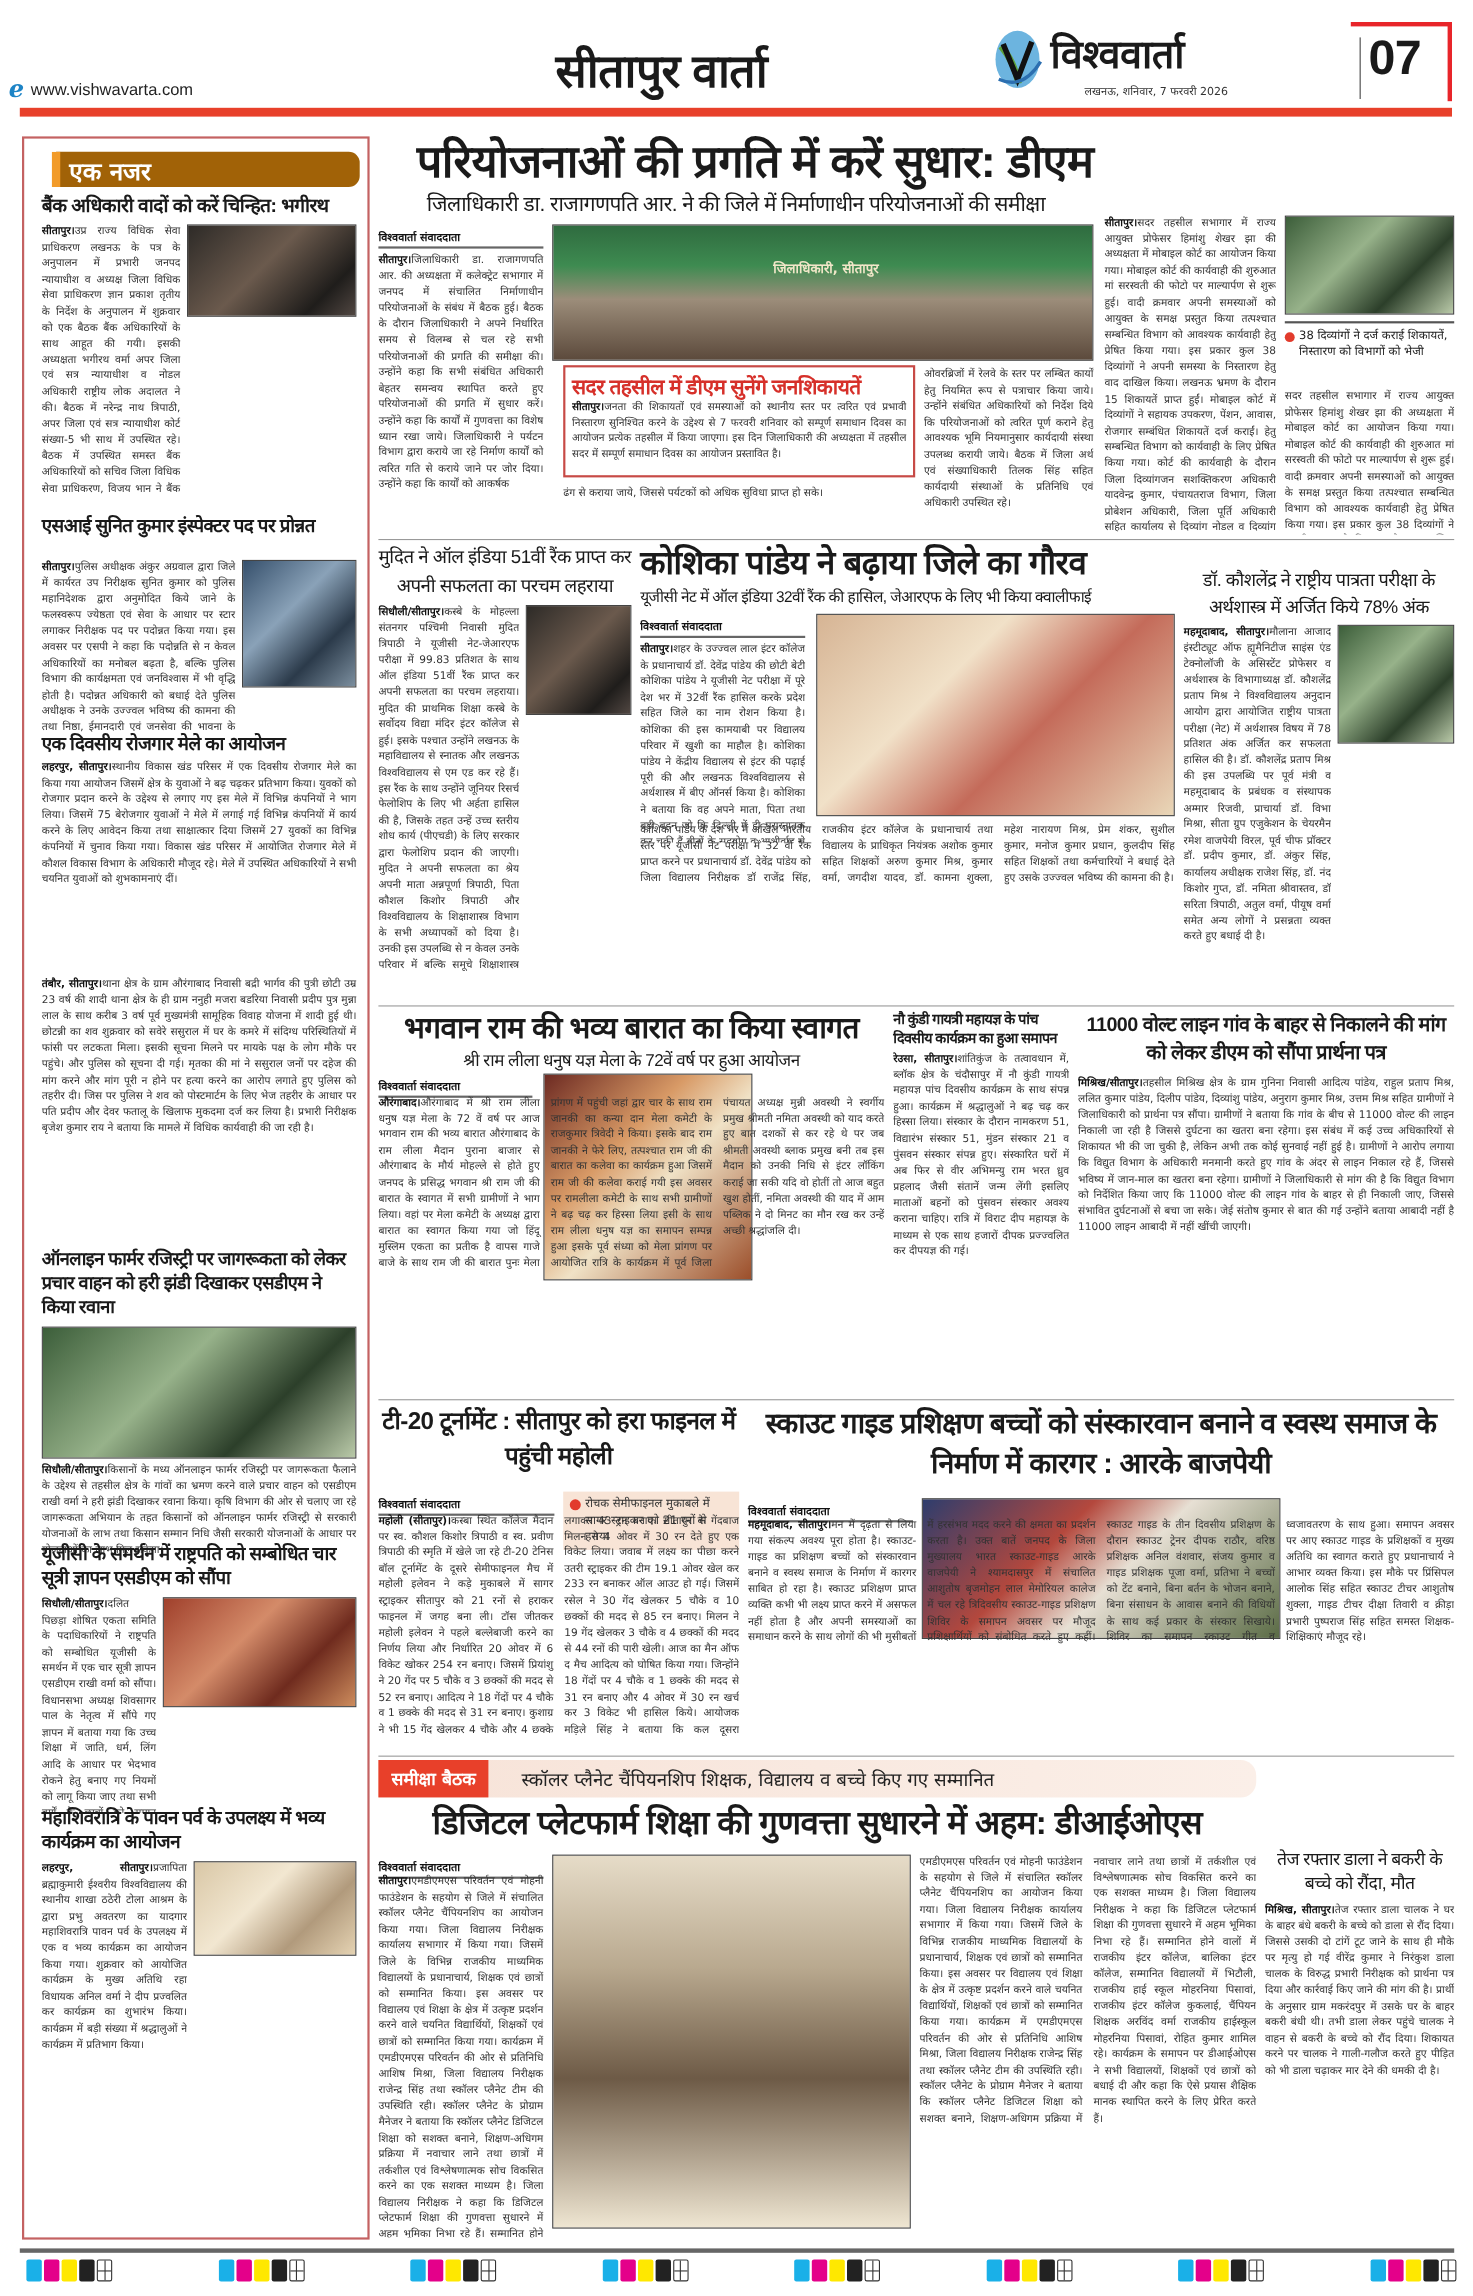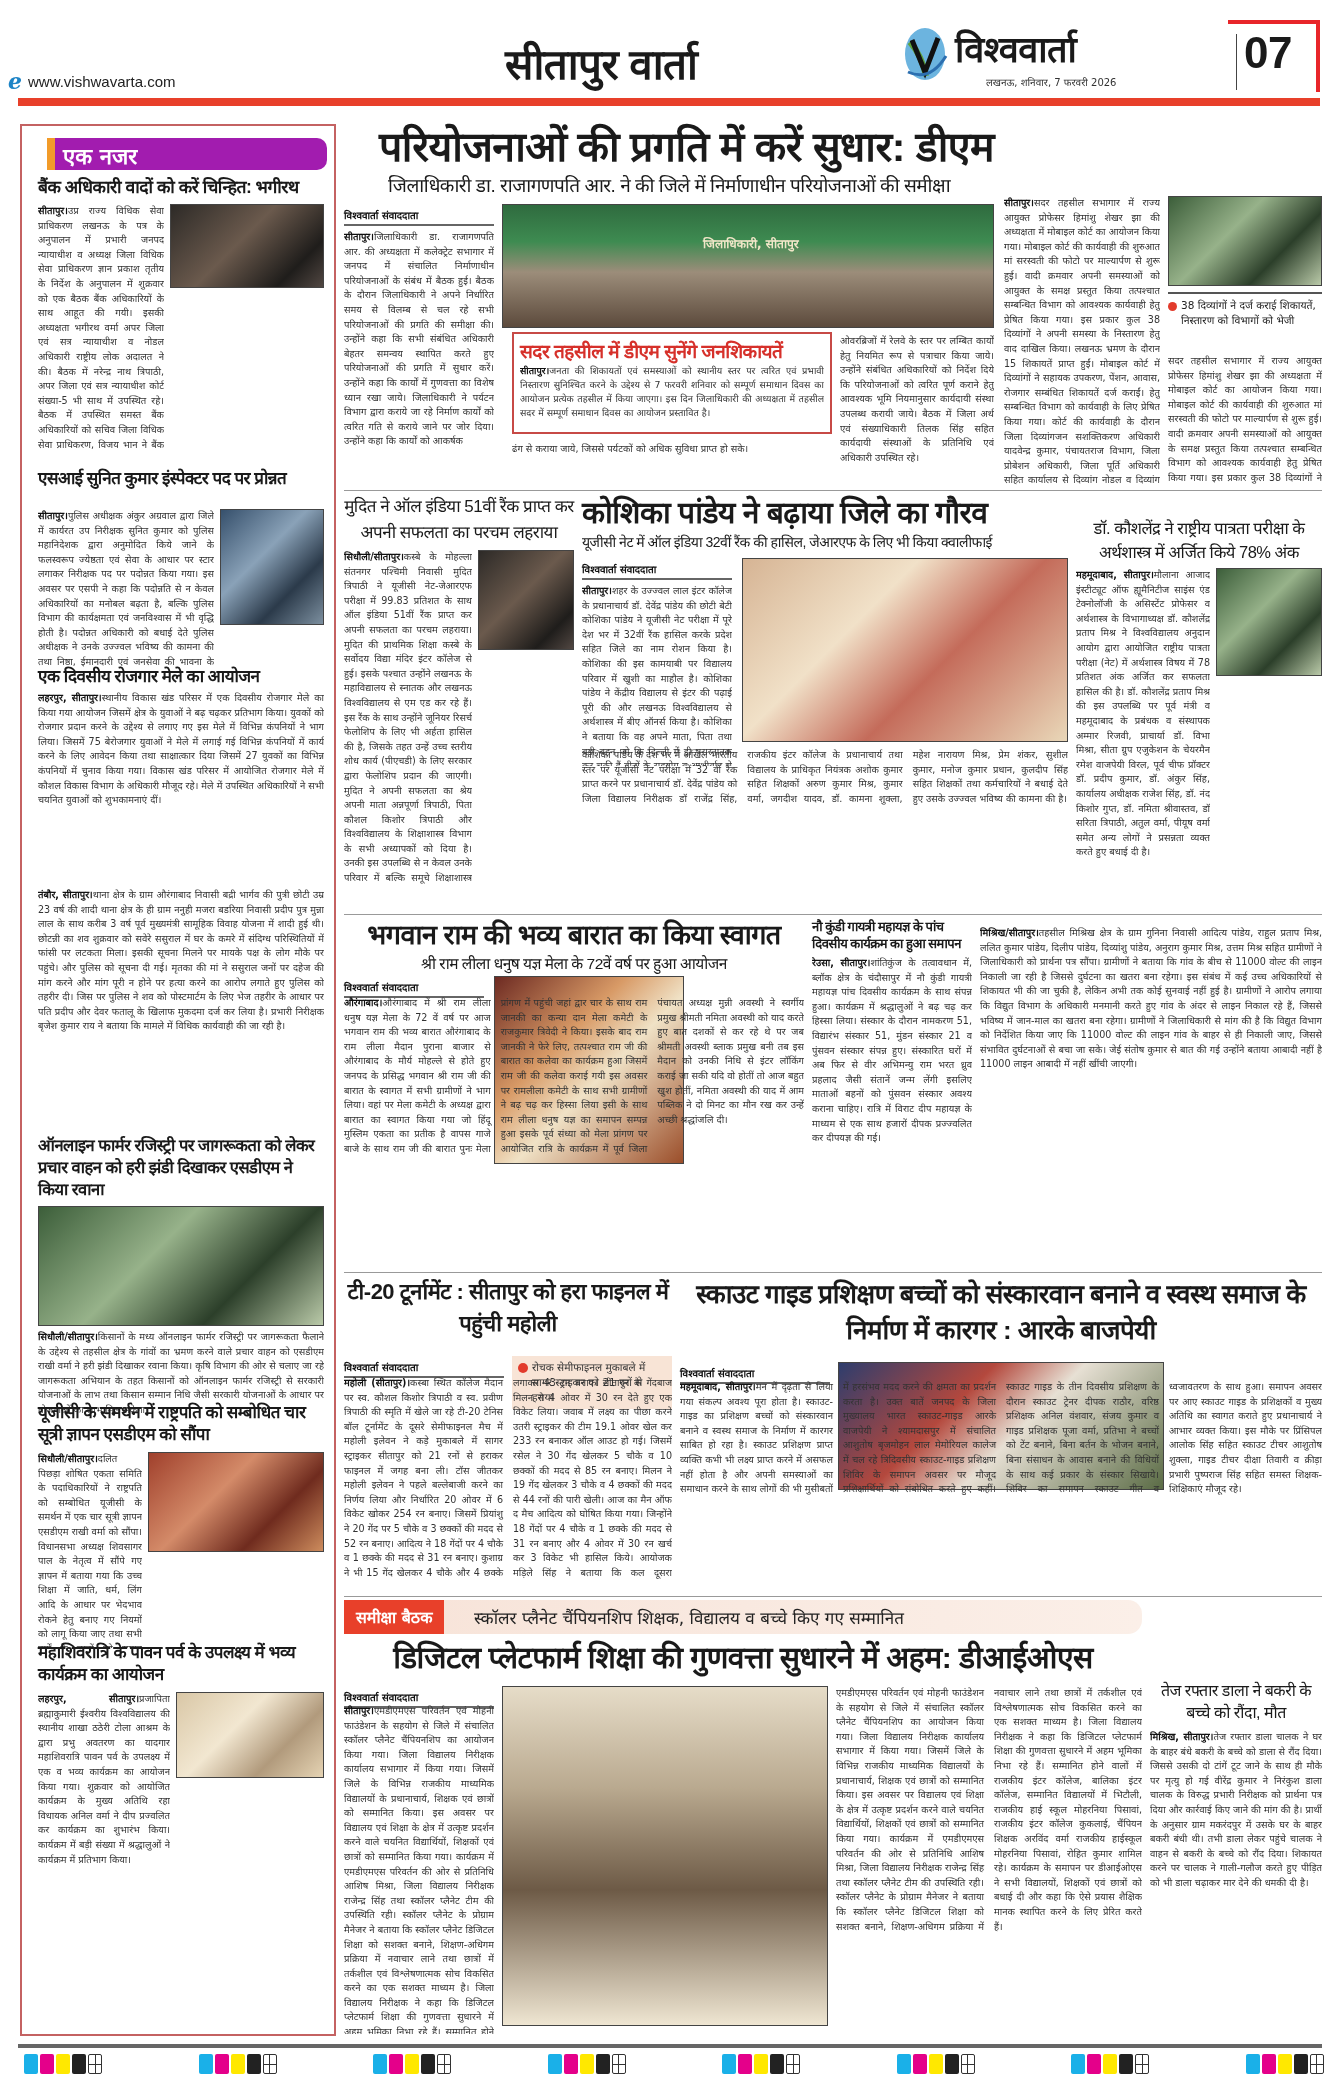--- a/index.html
+++ b/index.html
@@ -39,21 +39,21 @@
   <div class="abs hl" style="left:955px;top:24px;font-size:36px;font-weight:bold;">विश्ववार्ता</div>
   <div class="abs" style="left:955px;top:75px;font-size:10px;color:#333;margin-left:31px;">लखनऊ,   शनिवार, 7 फरवरी 2026</div>
   <div class="abs" style="left:1228px;top:20px;width:92px;height:72px;border-top:4px solid #e8252a;border-right:4px solid #e8252a;">
     <div class="abs" style="left:8px;top:10px;width:1px;height:56px;background:#444;"></div>
     <div class="abs hl" style="left:16px;top:4px;font-size:44px;font-weight:bold;">07</div>
   </div>
   <div class="abs" style="left:18px;top:98px;width:1302px;height:8px;background:#e8402a;"></div>
 </div>
 
 <div class="abs" style="left:20px;top:124px;width:316px;height:1912px;border:2px solid #c46262;">
-  <div class="abs" style="left:25px;top:12px;width:280px;height:32px;background:#a21caf;border-radius:0 10px 10px 0;border-left:8px solid #f29b29;">
+  <div class="abs" style="left:25px;top:12px;width:280px;height:32px;background:#a16207;border-radius:0 10px 10px 0;border-left:8px solid #f29b29;">
     <span style="position:absolute;left:8px;top:2px;font-size:22px;color:#fff;font-weight:bold;">एक नजर</span>
   </div>
 
   <div class="abs" style="left:16px;top:48px;width:286px;">
     <div class="hl" style="font-size:17.5px;font-weight:bold;margin-bottom:6px;">बैंक अधिकारी वादों को करें चिन्हित: भगीरथ</div>
     <div class="photo dark" style="float:right;width:154px;height:84px;margin-left:6px;margin-bottom:2px;"></div>
     <div class="body-text" style="height:248px;"><b>सीतापुर।</b><span>उप्र राज्य विधिक सेवा प्राधिकरण लखनऊ के पत्र के अनुपालन में प्रभारी जनपद न्यायाधीश व अध्यक्ष जिला विधिक सेवा प्राधिकरण ज्ञान प्रकाश तृतीय के निर्देश के अनुपालन में शुक्रवार को एक बैठक बैंक अधिकारियों के साथ आहूत की गयी। इसकी अध्यक्षता भगीरथ वर्मा अपर जिला एवं सत्र न्यायाधीश व नोडल अधिकारी राष्ट्रीय लोक अदालत ने की। बैठक में नरेन्द्र नाथ त्रिपाठी, अपर जिला एवं सत्र न्यायाधीश कोर्ट संख्या-5 भी साथ में उपस्थित रहे। बैठक में उपस्थित समस्त बैंक अधिकारियों को सचिव जिला विधिक सेवा प्राधिकरण, विजय भान ने बैंक अधिकारियों को अधिकाधिक वादों को चिन्हांकित करने तथा नोटिस समय से कार्यालय को प्रेषित किये जाने के निर्देश दिये। नोडल अधिकारी राष्ट्रीय लोक अदालत द्वारा यह भी निर्देश दिये गये कि आपकी बैंक द्वारा चिन्हांकित वादों की सूची कार्यालय को अविलम्ब प्रेषित करना सुनिश्चित करें। 22 फरवरी को आयोजित मेगा शिविर हेतु बैंक से संबंधित लाभकारी योजनाओं के प्रचार-प्रसार हेतु अपने स्तर से कार्यवाही करना सुनिश्चित करें।</span></div>
   </div>
 
   <div class="abs" style="left:16px;top:340px;width:286px;">
@@ -154,20 +154,21 @@
   <div class="abs photo red" style="left:150px;top:58px;width:190px;height:188px;background:linear-gradient(135deg,#6d2a22,#d89a66 35%,#f0e2c6 55%,#9b4e2a);"></div>
   <div class="abs body-text" style="left:0;top:78px;width:460px;height:272px;column-count:3;column-gap:10px;"><b>औरंगाबाद।</b><span>औरंगाबाद में श्री राम लीला धनुष यज्ञ मेला के 72 वें वर्ष पर आज भगवान राम की भव्य बारात औरंगाबाद के राम लीला मैदान पुराना बाजार से औरंगाबाद के मौर्य मोहल्ले से होते हुए जनपद के प्रसिद्ध भगवान श्री राम जी की बारात के स्वागत में सभी ग्रामीणों ने भाग लिया। वहां पर मेला कमेटी के अध्यक्ष द्वारा बारात का स्वागत किया गया जो हिंदू मुस्लिम एकता का प्रतीक है वापस गाजे बाजे के साथ राम जी की बारात पुनः मेला प्रांगण में पहुंची जहां द्वार चार के साथ राम जानकी का कन्या दान मेला कमेटी के राजकुमार त्रिवेदी ने किया। इसके बाद राम जानकी ने फेरे लिए, तत्पश्चात राम जी की बारात का कलेवा का कार्यक्रम हुआ जिसमें राम जी की कलेवा कराई गयी इस अवसर पर रामलीला कमेटी के साथ सभी ग्रामीणों ने बढ़ चढ़ कर हिस्सा लिया इसी के साथ राम लीला धनुष यज्ञ का समापन सम्पन्न हुआ इसके पूर्व संध्या को मेला प्रांगण पर आयोजित रात्रि के कार्यक्रम में पूर्व जिला पंचायत अध्यक्ष मुन्नी अवस्थी ने स्वर्गीय प्रमुख श्रीमती नमिता अवस्थी को याद करते हुए बात दशकों से कर रहे थे पर जब श्रीमती अवस्थी ब्लाक प्रमुख बनी तब इस मैदान को उनकी निधि से इंटर लॉकिंग कराई जा सकी यदि वो होतीं तो आज बहुत खुश होतीं, नमिता अवस्थी की याद में आम पब्लिक ने दो मिनट का मौन रख कर उन्हें अच्छी श्रद्धांजलि दी।</span></div>
 </div>
 
 <div class="abs" style="left:812px;top:918px;width:160px;height:350px;">
   <div class="hl" style="font-size:13px;font-weight:bold;line-height:17px;">नौ कुंडी गायत्री महायज्ञ के पांच दिवसीय कार्यक्रम का हुआ समापन</div>
   <div class="body-text" style="height:310px;margin-top:4px;"><b>रेउसा, सीतापुर।</b><span>शांतिकुंज के तत्वावधान में, ब्लॉक क्षेत्र के चंदौसापुर में नौ कुंडी गायत्री महायज्ञ पांच दिवसीय कार्यक्रम के साथ संपन्न हुआ। कार्यक्रम में श्रद्धालुओं ने बढ़ चढ़ कर हिस्सा लिया। संस्कार के दौरान नामकरण 51, विद्यारंभ संस्कार 51, मुंडन संस्कार 21 व पुंसवन संस्कार संपन्न हुए। संस्कारित घरों में अब फिर से वीर अभिमन्यु राम भरत ध्रुव प्रहलाद जैसी संतानें जन्म लेंगी इसलिए माताओं बहनों को पुंसवन संस्कार अवश्य कराना चाहिए। रात्रि में विराट दीप महायज्ञ के माध्यम से एक साथ हजारों दीपक प्रज्ज्वलित कर दीपयज्ञ की गई।</span></div>
 </div>
 
 <div class="abs" style="left:980px;top:918px;width:342px;height:350px;">
+  <div class="hl" style="font-size:18px;font-weight:bold;text-align:center;line-height:26px;">11000 वोल्ट लाइन गांव के बाहर से निकालने की मांग को लेकर डीएम को सौंपा प्रार्थना पत्र</div>
   <div class="body-text" style="height:286px;margin-top:8px;"><b>मिश्रिख/सीतापुर।</b><span>तहसील मिश्रिख क्षेत्र के ग्राम गुनिना निवासी आदित्य पांडेय, राहुल प्रताप मिश्र, ललित कुमार पांडेय, दिलीप पांडेय, दिव्यांशु पांडेय, अनुराग कुमार मिश्र, उत्तम मिश्र सहित ग्रामीणों ने जिलाधिकारी को प्रार्थना पत्र सौंपा। ग्रामीणों ने बताया कि गांव के बीच से 11000 वोल्ट की लाइन निकाली जा रही है जिससे दुर्घटना का खतरा बना रहेगा। इस संबंध में कई उच्च अधिकारियों से शिकायत भी की जा चुकी है, लेकिन अभी तक कोई सुनवाई नहीं हुई है। ग्रामीणों ने आरोप लगाया कि विद्युत विभाग के अधिकारी मनमानी करते हुए गांव के अंदर से लाइन निकाल रहे हैं, जिससे भविष्य में जान-माल का खतरा बना रहेगा। ग्रामीणों ने जिलाधिकारी से मांग की है कि विद्युत विभाग को निर्देशित किया जाए कि 11000 वोल्ट की लाइन गांव के बाहर से ही निकाली जाए, जिससे संभावित दुर्घटनाओं से बचा जा सके। जेई संतोष कुमार से बात की गई उन्होंने बताया आबादी नहीं है 11000 लाइन आबादी में नहीं खींची जाएगी।</span></div>
 </div>
 
 <div class="abs" style="left:344px;top:1276px;width:328px;height:316px;">
   <div class="hl" style="font-size:22px;font-weight:bold;text-align:center;line-height:32px;">टी-20 टूर्नामेंट : सीतापुर को हरा फाइनल में पहुंची महोली</div>
   <div class="abs" style="left:0;top:80px;width:160px;">
     <div class="byline">विश्ववार्ता संवाददाता</div>
   </div>
   <div class="abs" style="left:168px;top:80px;width:160px;background:#f8e4d6;padding:4px 6px;display:flex;gap:4px;">
     <span style="width:10px;height:10px;border-radius:50%;background:#e23b2c;margin-top:3px;flex:none;"></span>

